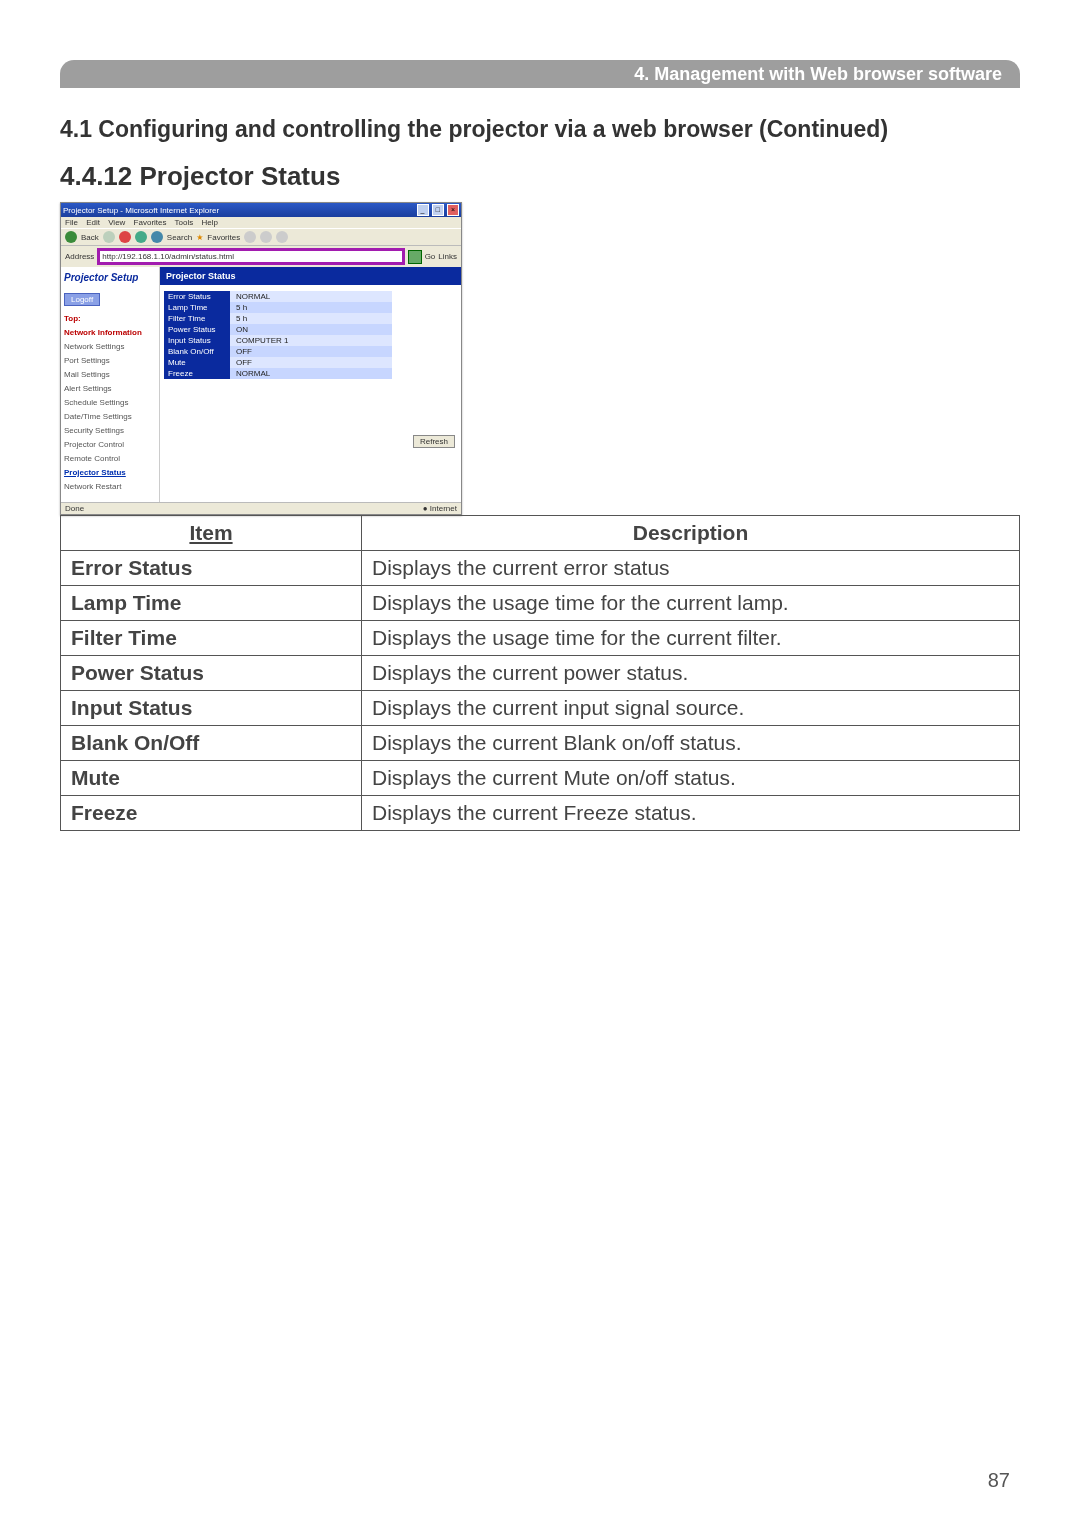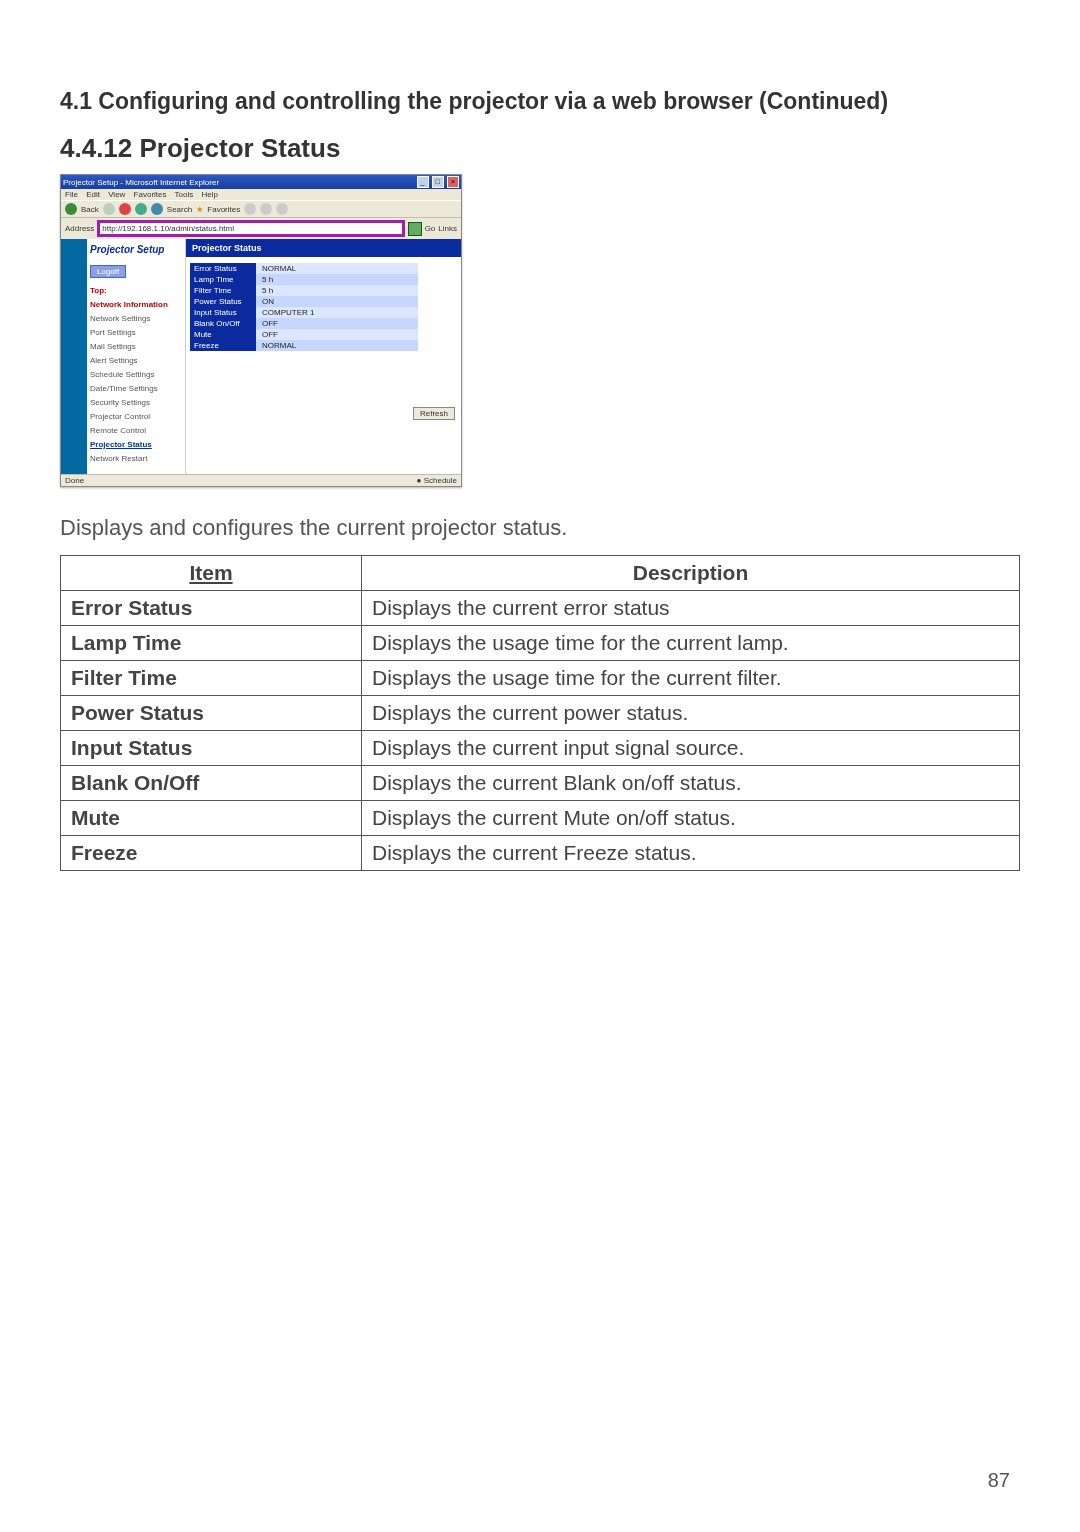--- a/index.html
+++ b/index.html
@@ -66,21 +66,21 @@
   }
   .shot-menubar span{margin-right:6px;}
   .shot-toolbar{
     background:#ece9d8;padding:2px 4px;font-size:8px;display:flex;align-items:center;gap:4px;
     border-top:1px solid #fff;border-bottom:1px solid #bbb;text-align:center;
   }
   .shot-toolbar .tbicon{display:inline-block;width:12px;height:12px;border-radius:50%;}
   .shot-addr{background:#ece9d8;padding:2px 4px;font-size:8px;display:flex;align-items:center;gap:3px;}
   .shot-addr .addrbox{flex:1;background:#fff;border:3px solid #a21caf;height:11px;padding:0 2px;line-height:11px;}
   .shot-addr .go{background:#6a6;border:1px solid #060;width:12px;height:12px;}
-  .shot-body{display:flex;background:#0369a1;min-height:235px;padding-left:26px;}
+  .shot-body{display:flex;background:#fdba74;min-height:235px;}
   .shot-side{width:92px;background:#fff;border-right:1px solid #ccc;padding:3px 3px 6px 3px;}
   .shot-side .brand{
     color:#0a2a9e;font-weight:bold;font-style:italic;font-size:10px;
     text-shadow:0 1px 0 #fff;margin:2px 0 10px 0;
   }
   .shot-side .logoff{
     display:inline-block;background:#8aa0e6;color:#fff;border:1px solid #4a63c0;
     padding:1px 6px;font-size:8px;margin-bottom:6px;
   }
   .shot-side .nav{font-size:8px;line-height:14px;color:#555;}
@@ -114,20 +114,21 @@
   table.desc td.item{font-weight:bold;}
   .page-num{
     position:absolute;bottom:40px;right:70px;font-size:20px;color:#555;
   }
 </style>
 </head>
 <body>
 
 <div class="page">
 
+  <div class="chapter-bar">4. Management with Web browser software</div>
 
   <div class="section-title">4.1 Configuring and controlling the projector via a web browser (Continued)</div>
 
   <div class="subsection-title">4.4.12 Projector Status</div>
 
   <div class="shot">
     <div class="shot-titlebar">
       <span>Projector Setup - Microsoft Internet Explorer</span>
       <span class="winbtns">
         <span>_</span>
@@ -222,26 +223,25 @@
               </tr>
         </tbody>
           </table>
         <span class="refresh">Refresh</span>
       </div>
     </div>
     <div class="shot-status">
       <span>Done</span>
       <span>
         <span>●</span>
-        <span>Schedule</span>
+        <span>Internet</span>
       </span>
     </div>
   </div>
 
-  <div class="lead">Displays and configures the current projector status.</div>
 
   <table class="desc">
     <tbody>
         <tr>
       <th class="item">Item</th>
       <th>Description</th>
     </tr>
     <tr>
           <td class="item">Error Status</td>
           <td>Displays the current error status</td>

